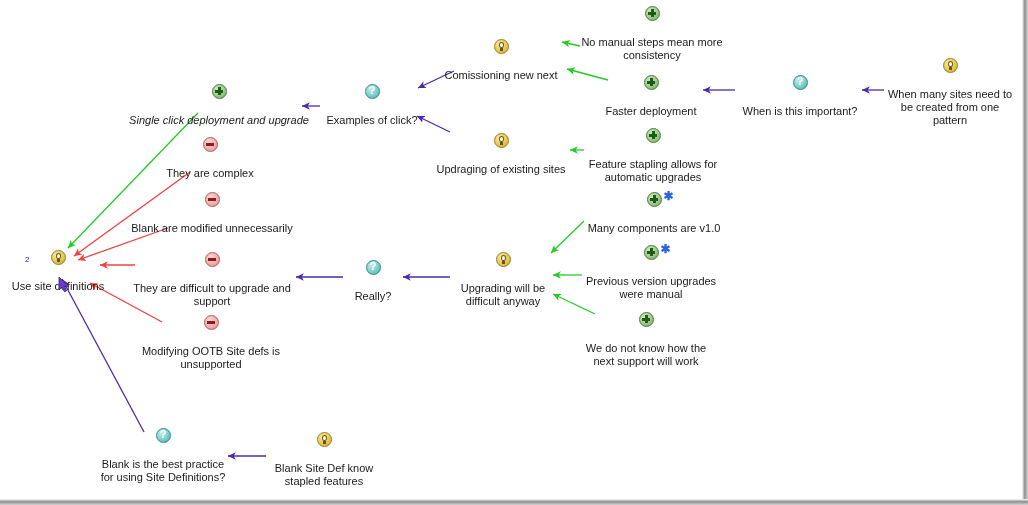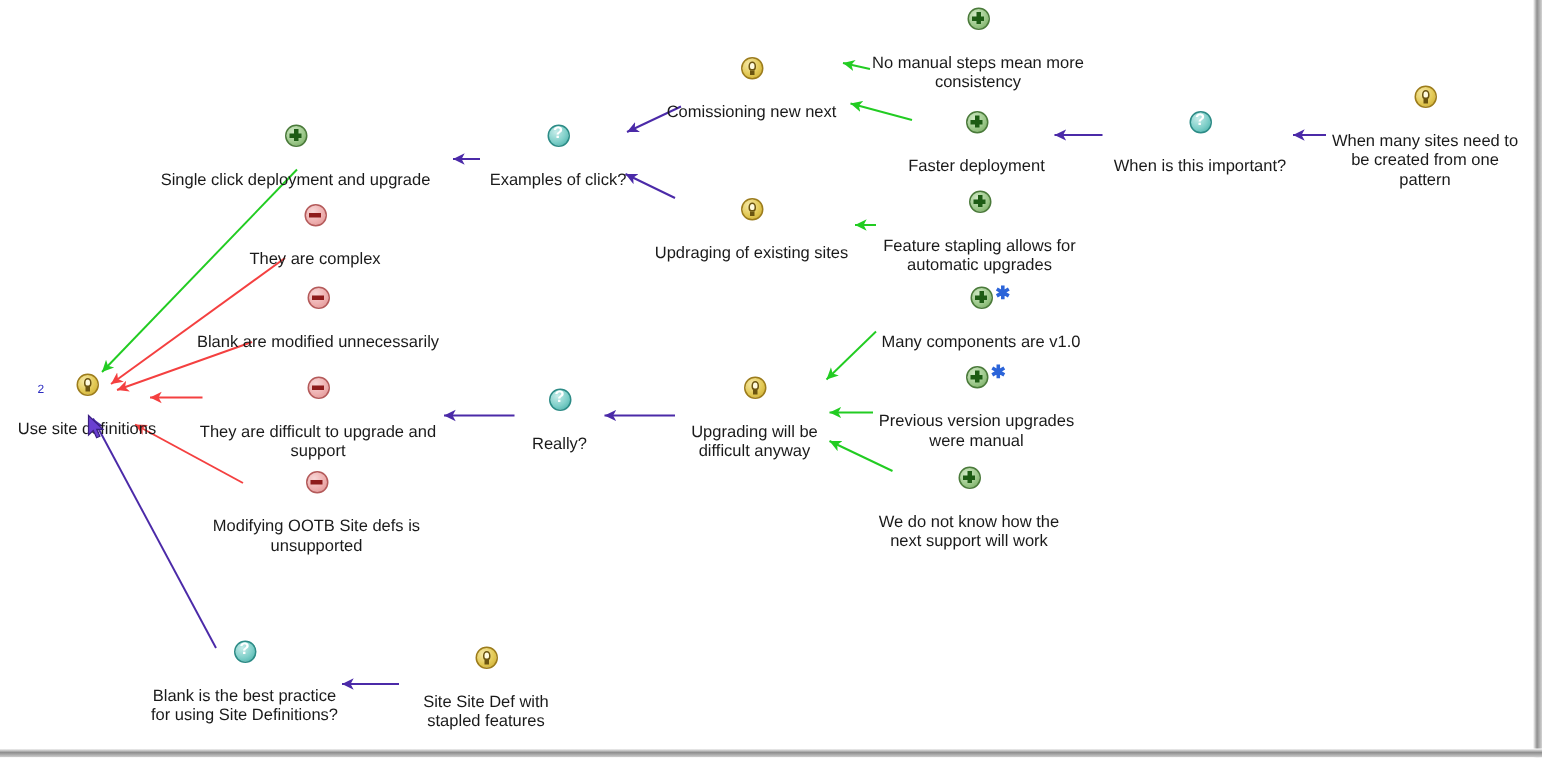--- a/index.html
+++ b/index.html
@@ -237,21 +237,21 @@
   </svg>
 
   <div class="node" style="left:8px; top:248px; width:100px;">
     <div class="icon-row">
       <span class="ico ico-bulb"></span>
       <span class="subnum">2</span>
     </div>
     <span class="node-label">Use site definitions</span>
   </div>
 
-  <div class="node" style="left:102px; top:82px; width:190px;">
+  <div class="node" style="left:124px; top:82px; width:190px;font-style:italic;">
     <div class="icon-row">
       <span class="ico ico-plus"></span>
     </div>
     <span class="node-label">Single click deployment and upgrade</span>
   </div>
 
   <div class="node" style="left:150px; top:135px; width:120px;">
     <div class="icon-row">
       <span class="ico ico-minus"></span>
     </div>
@@ -378,21 +378,21 @@
     <div class="icon-row">
       <span class="ico ico-question"><span>?</span></span>
     </div>
     <span class="node-label">Blank is the best practice for using Site Definitions?</span>
   </div>
 
   <div class="node" style="left:268px; top:430px; width:112px;">
     <div class="icon-row">
       <span class="ico ico-bulb"></span>
     </div>
-    <span class="node-label">Site Site Def with stapled features</span>
+    <span class="node-label">Blank Site Def know stapled features</span>
   </div>
 
   <svg id="cursor" viewBox="0 0 12 17">
     <path d="M1,1 L1,14 L4.2,11 L6.4,15.8 L8.6,14.8 L6.5,10.2 L10.6,10.2 Z" fill="#6a3fd0" stroke="#3a1f80" stroke-width="0.8"></path>
   </svg>
 
   <div id="frame-right"></div>
   <div id="frame-bottom"></div>
 </div>
 

